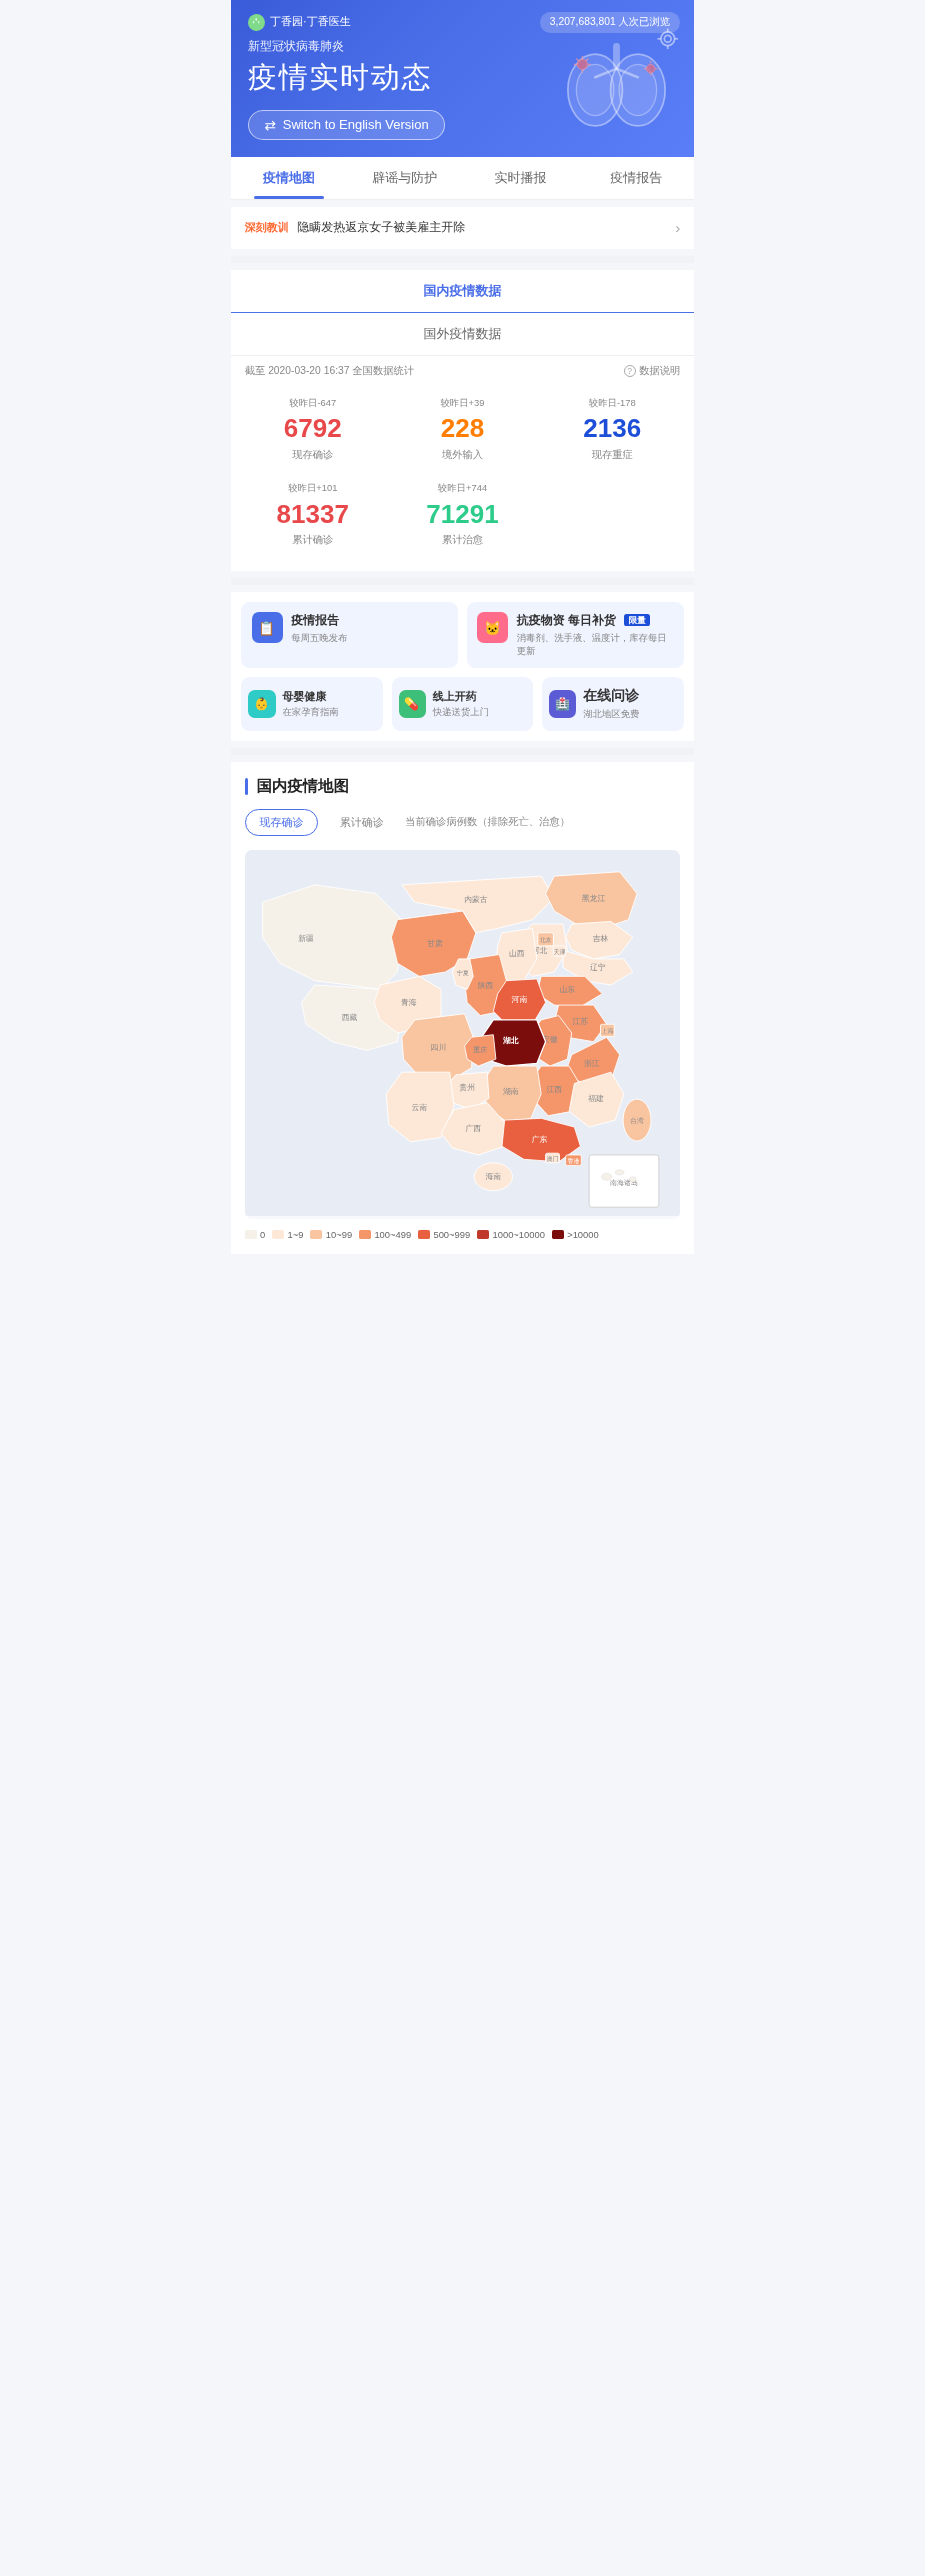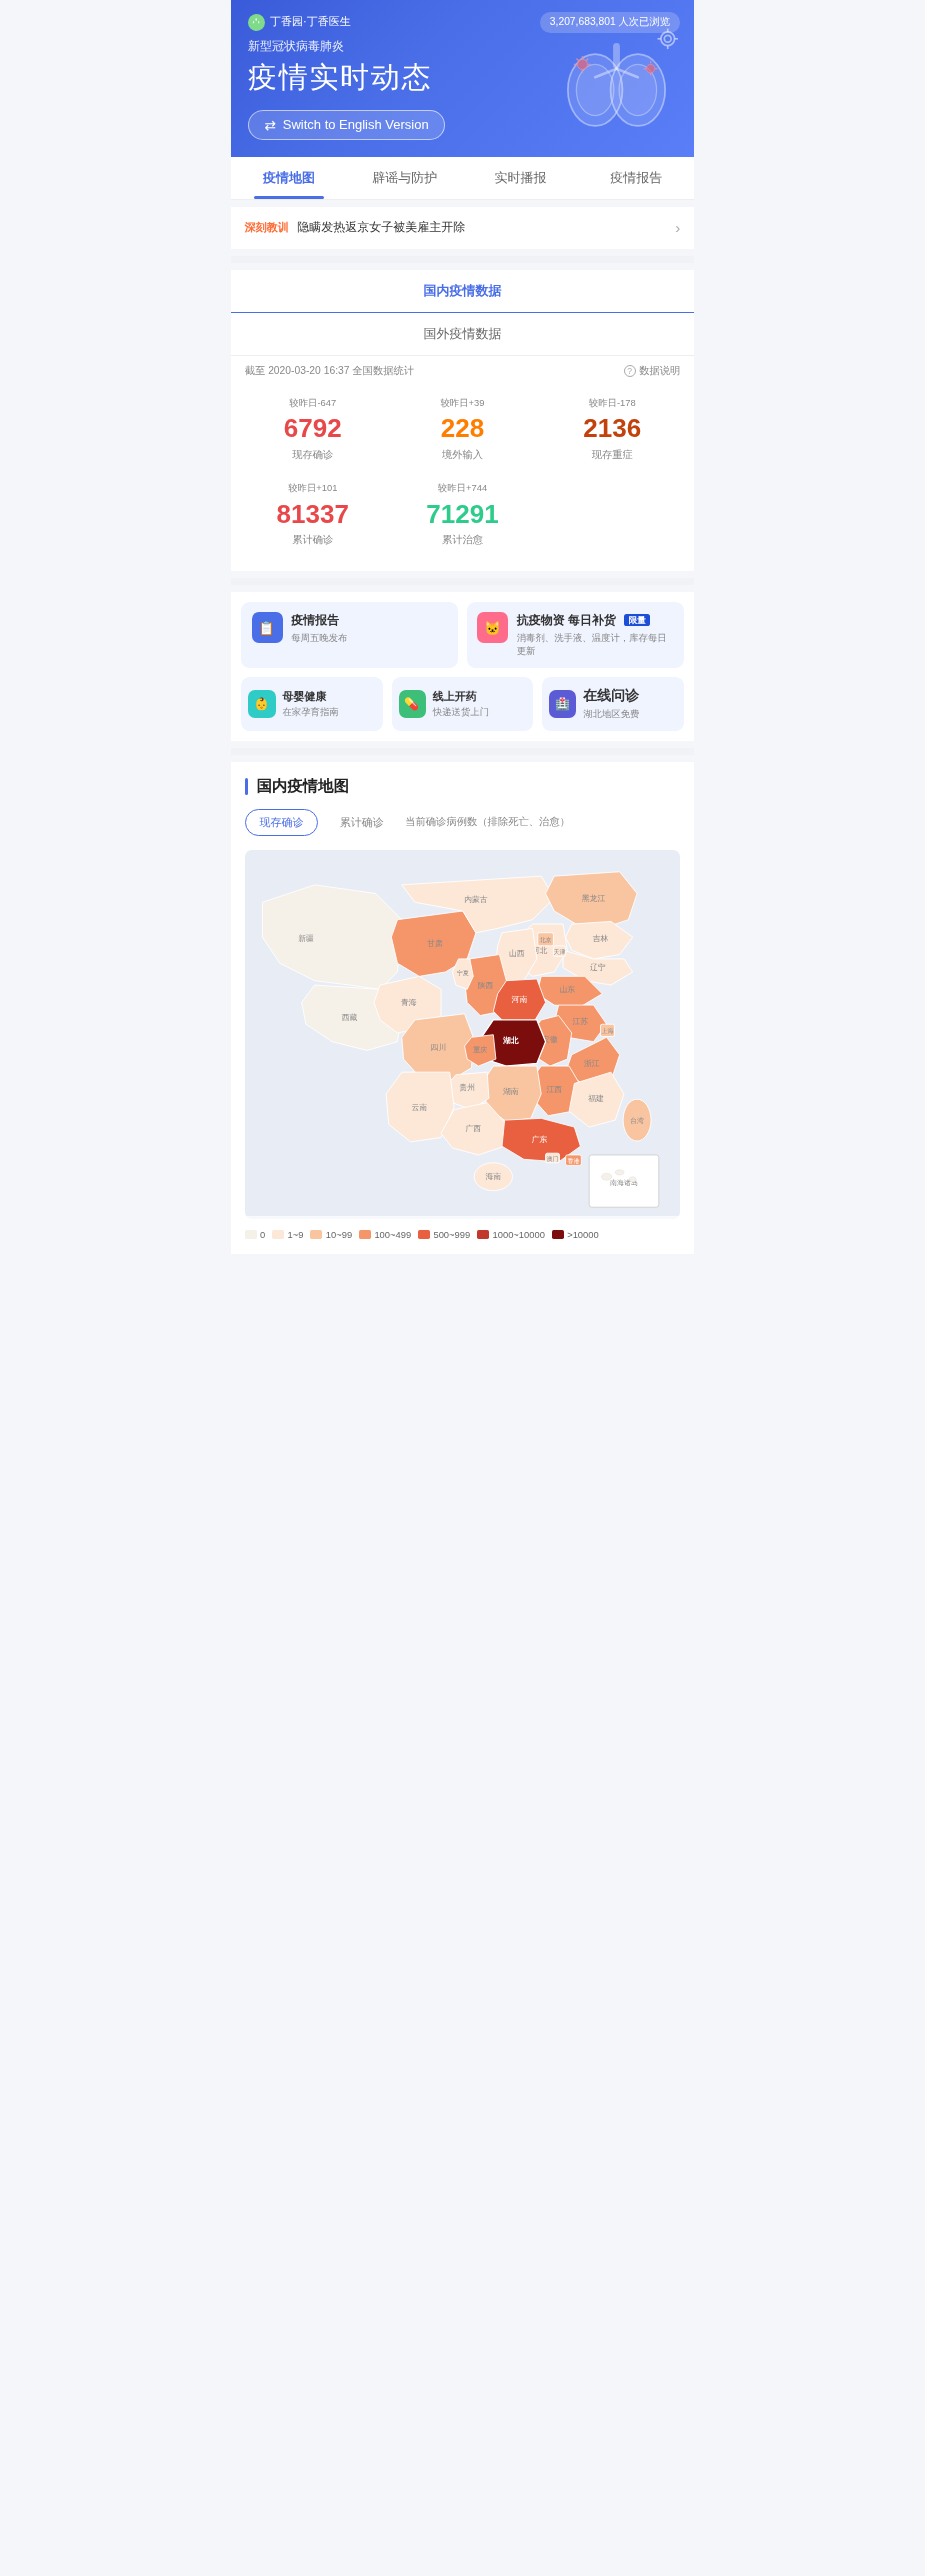--- a/index.html
+++ b/index.html
@@ -200,21 +200,21 @@
       color: #888;
       margin-bottom: 3.4px;
     }
     .stat-value {
       font-size: 26px;
       font-weight: 700;
       margin-bottom: 3.4px;
     }
     .stat-value.red { color: #e8484a; }
     .stat-value.orange { color: #ff7e00; }
-    .stat-value.dark-red { color: #c2410c; }
+    .stat-value.dark-red { color: #1d4ed8; }
     .stat-value.green { color: #2ecc8a; }
     .stat-value.blue { color: #4a6ee8; }
     .stat-label {
       font-size: 10.3px;
       color: #888;
     }
 
     
     .service-section {
       background: white;

